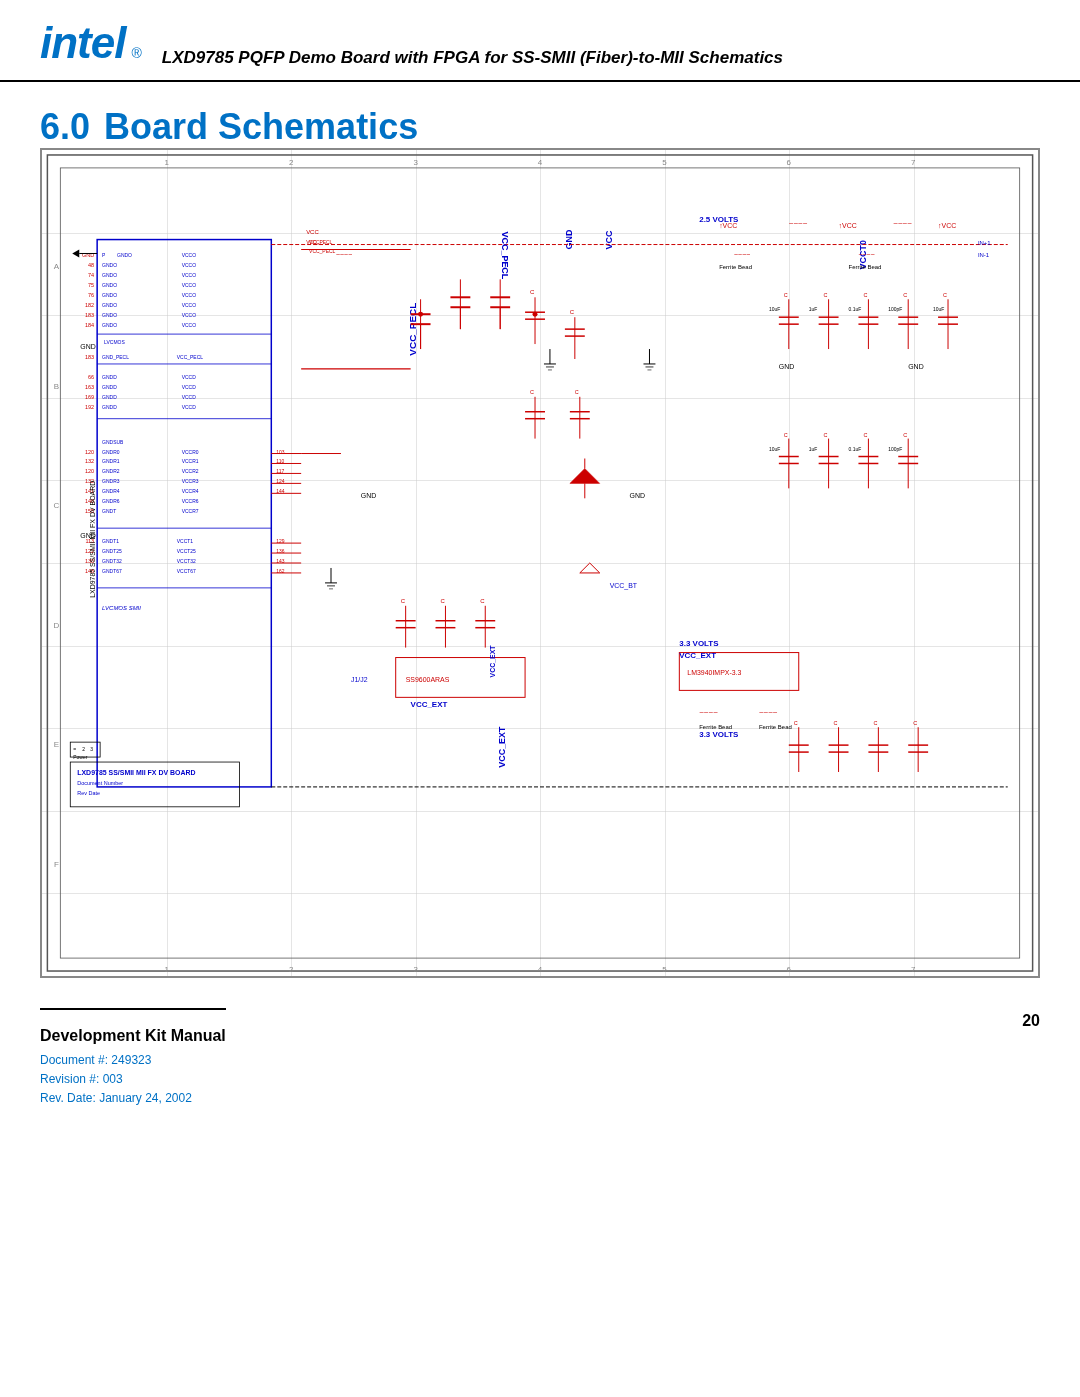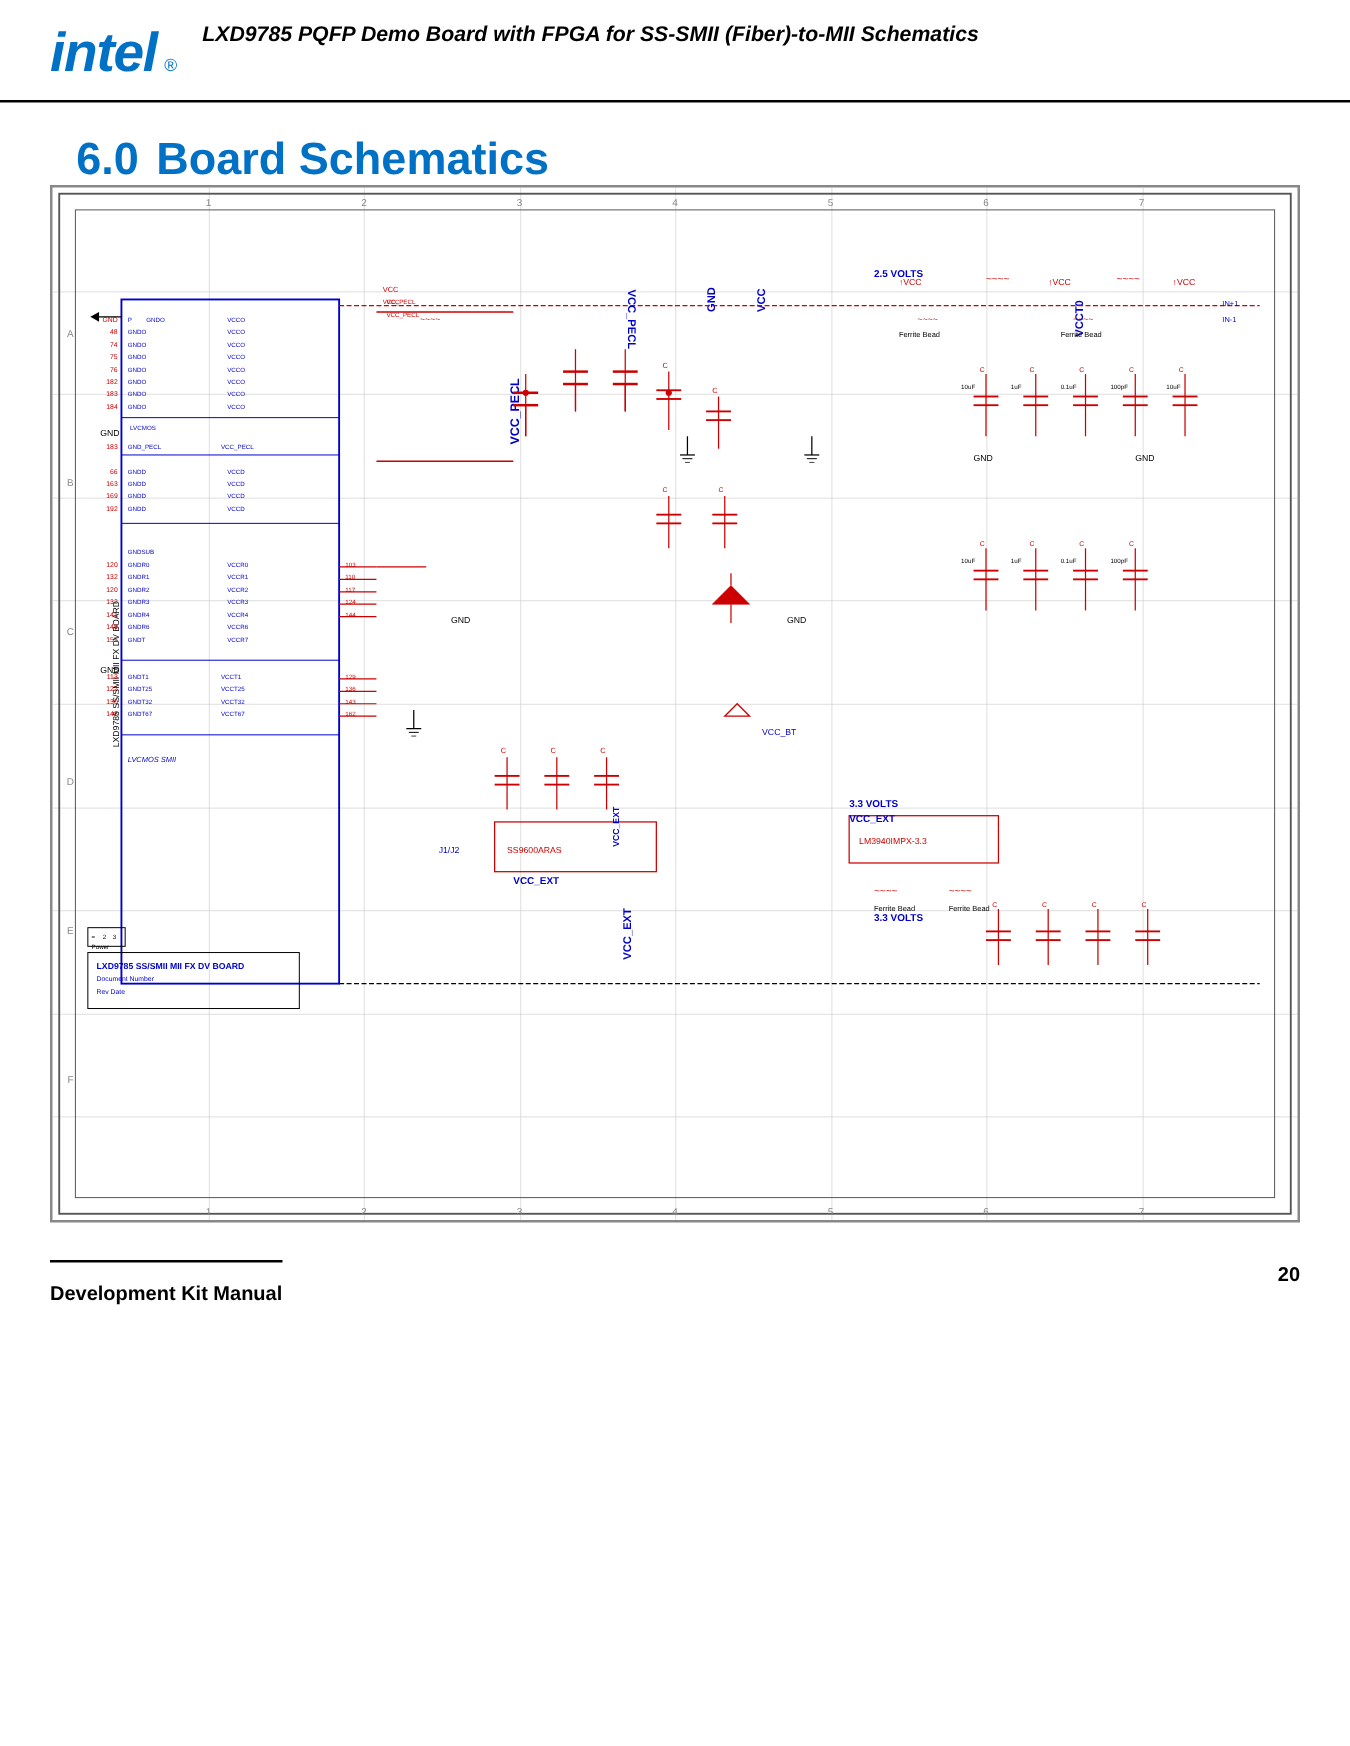--- a/index.html
+++ b/index.html
@@ -13,21 +13,21 @@
     .page {
       width: 1080px;
       min-height: 1397px;
       padding: 0;
       position: relative;
       background: #fff;
     }
     
     .header {
       display: flex;
-      align-items: flex-start;
+      align-items: flex-end;
       padding: 18px 40px 12px 40px;
       border-bottom: 2px solid #000;
       margin-bottom: 0;
     }
     .intel-logo {
       font-size: 42px;
       font-weight: 900;
       font-style: italic;
       color: #0071c5;
       font-family: Arial, Helvetica, sans-serif;
@@ -45,21 +45,20 @@
     .section-heading {
       display: flex;
       align-items: baseline;
       padding: 24px 40px 0 40px;
     }
     .section-number {
       font-size: 36px;
       font-weight: bold;
       color: #0071c5;
       margin-right: 14px;
-      margin-left: 21px;
     }
     .section-title {
       font-size: 36px;
       font-weight: bold;
       color: #0071c5;
     }
     
     .figure-caption {
       text-align: center;
       font-size: 14px;
@@ -553,16 +552,21 @@
 
       <line x1="260" y1="100" x2="370" y2="100" stroke="#cc0000" stroke-width="1.2"></line>
       <line x1="260" y1="220" x2="370" y2="220" stroke="#cc0000" stroke-width="1.2"></line>
       <line x1="260" y1="305" x2="300" y2="305" stroke="#cc0000" stroke-width="1"></line>
     </svg>
   </div>
 
   <div class="footer">
     <div class="footer-left">
       <div class="footer-dev-kit">Development Kit Manual</div>
+      <div class="footer-doc">
+        <div>Document #: 249323</div>
+        <div>Revision #: 003</div>
+        <div>Rev. Date: January 24, 2002</div>
+      </div>
     </div>
     <div class="footer-page">20</div>
   </div>
 </div>
 
 </body></html>

